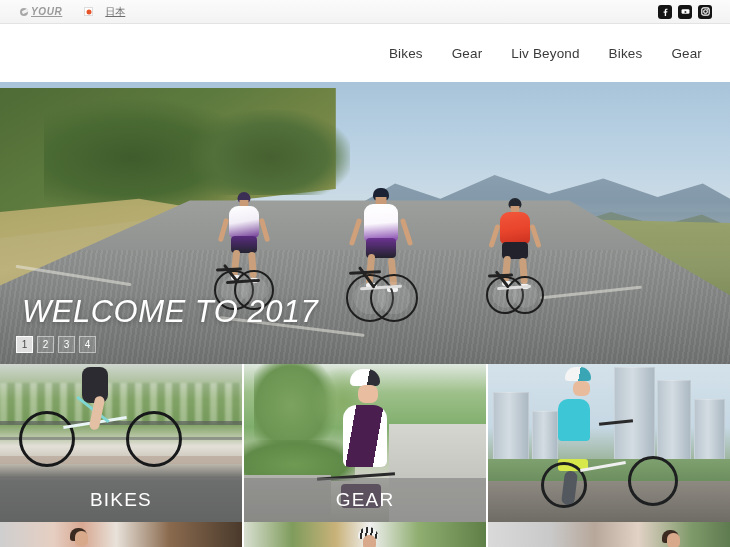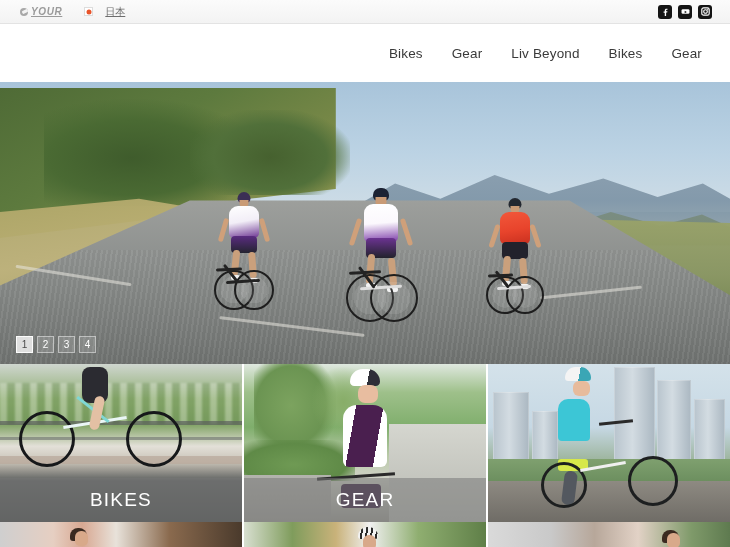--- a/index.html
+++ b/index.html
@@ -375,20 +375,21 @@
     <div class="shoe" style="right:11px;top:86px;"></div>
     <div class="bike" style="left:-4px;top:72px;width:58px;height:46px;">
       <div class="wheel" style="left:0;top:6px;width:38px;height:38px;"></div>
       <div class="wheel" style="left:20px;top:6px;width:38px;height:38px;"></div>
       <div class="frame-bar" style="left:11px;top:16px;width:34px;transform:rotate(-4deg);"></div>
       <div class="frame-bar bar-dark" style="left:6px;top:8px;width:21px;transform:rotate(52deg);"></div>
       <div class="frame-bar bar-dark" style="left:2px;top:4px;width:25px;transform:rotate(-2deg);"></div>
     </div>
   </div>
 
+  <div class="hero-title">WELCOME TO 2017</div>
 
   <div class="pager">
     <div class="pg active">1</div>
     <div class="pg">2</div>
     <div class="pg">3</div>
     <div class="pg">4</div>
   </div>
 </div>
 
 <div class="tiles">

